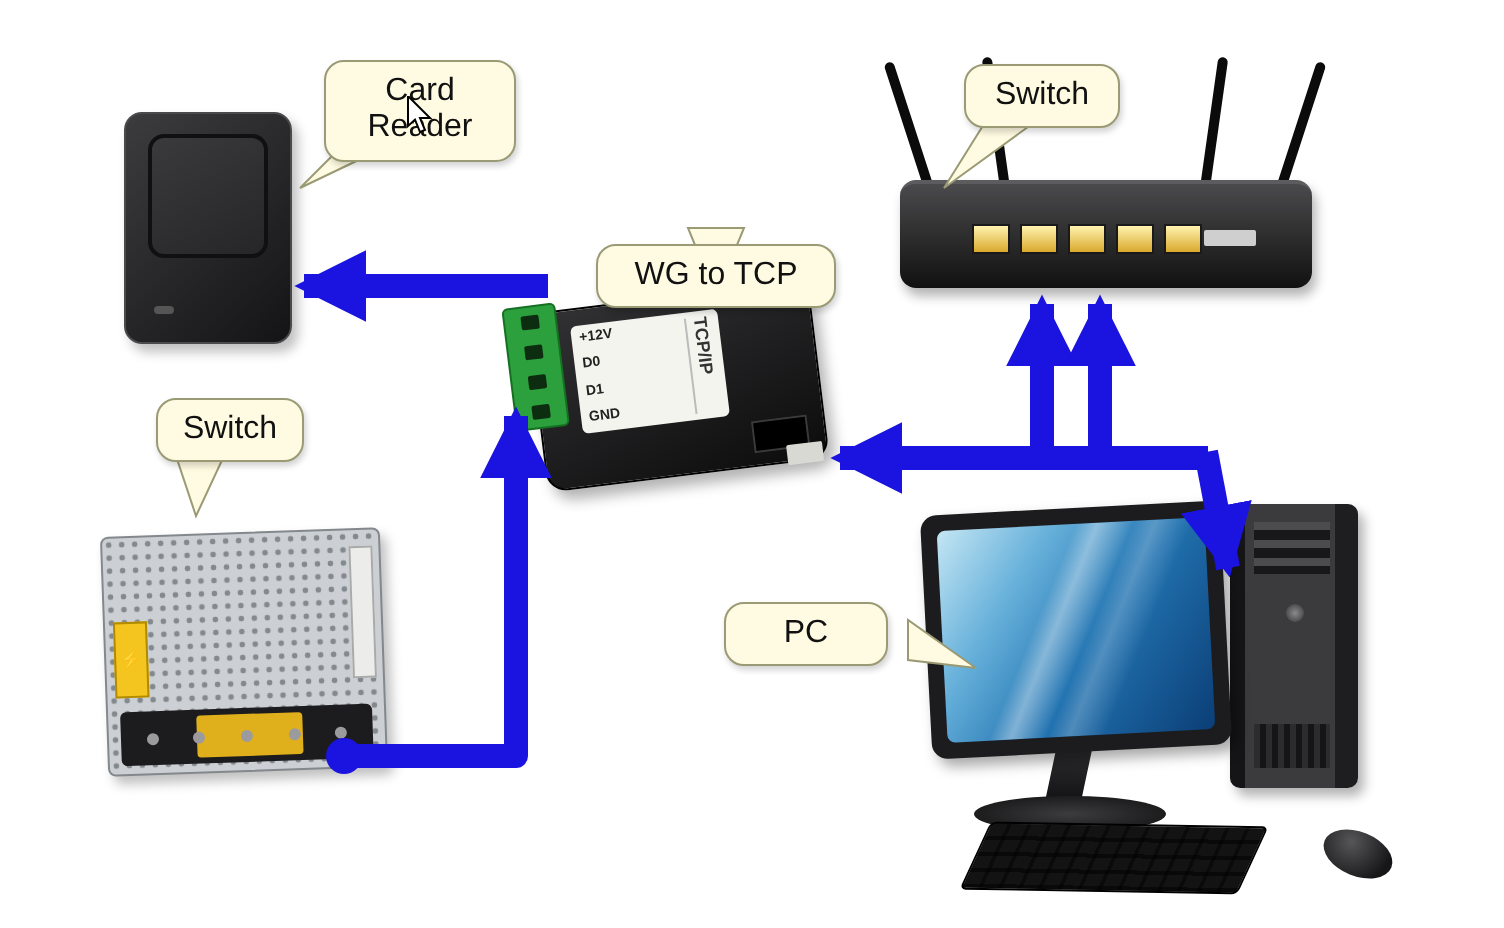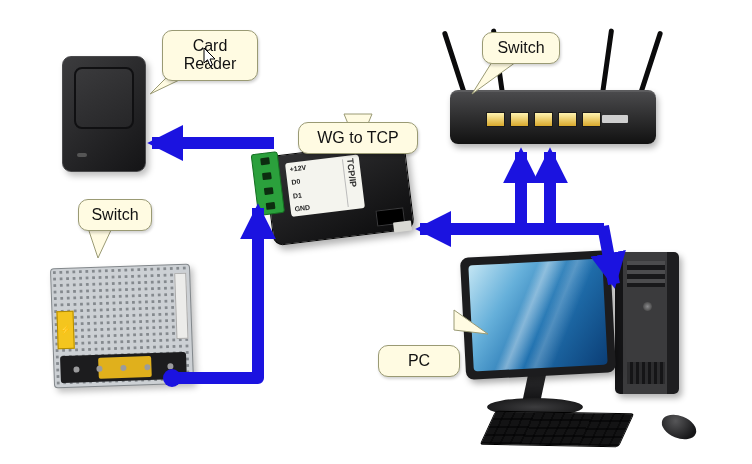--- a/index.html
+++ b/index.html
@@ -237,19 +237,19 @@
     <path d="M344 114 L372 114 L358 148 Z"></path>
     <path d="M492 62 L516 62 L472 94 Z"></path>
     <path d="M88 228 L112 228 L98 258 Z"></path>
     <path d="M454 310 L454 330 L488 334 Z"></path>
   </svg>
 
   <div class="callout" style="left:162px;top:30px;width:70px;">Card Reader</div>
   <div class="callout" style="left:298px;top:84px;min-width:94px;margin-top:38px;">WG to TCP</div>
   <div class="callout" style="left:482px;top:32px;min-width:52px;">Switch</div>
   <div class="callout" style="left:78px;top:199px;min-width:48px;">Switch</div>
-  <div class="callout" style="left:378px;top:301px;min-width:56px;margin-top:44px;">PC</div>
+  <div class="callout" style="left:362px;top:301px;min-width:56px;">PC</div>
 
   <svg class="cursor" width="14" height="20" viewBox="0 0 14 20">
     <polygon points="1,0 1,15 4.5,11.8 7,18 9.5,17 7,11 12,11" fill="#fff" stroke="#000" stroke-width="1"></polygon>
   </svg>
 
 </div>
 
 </body></html>

